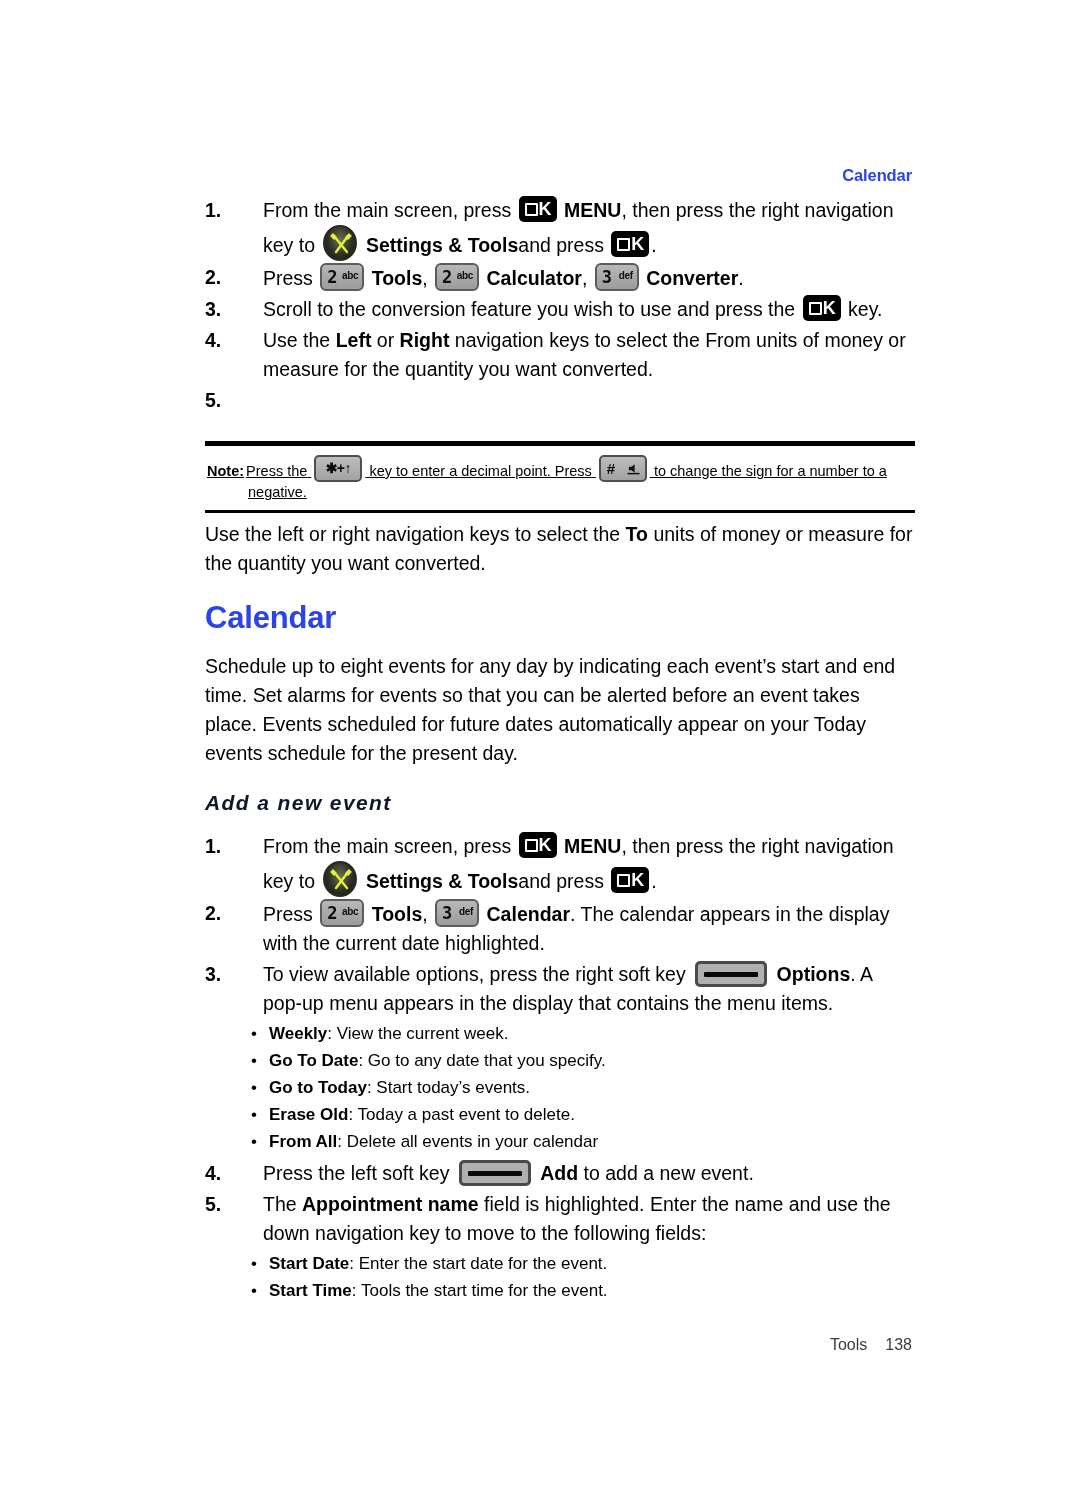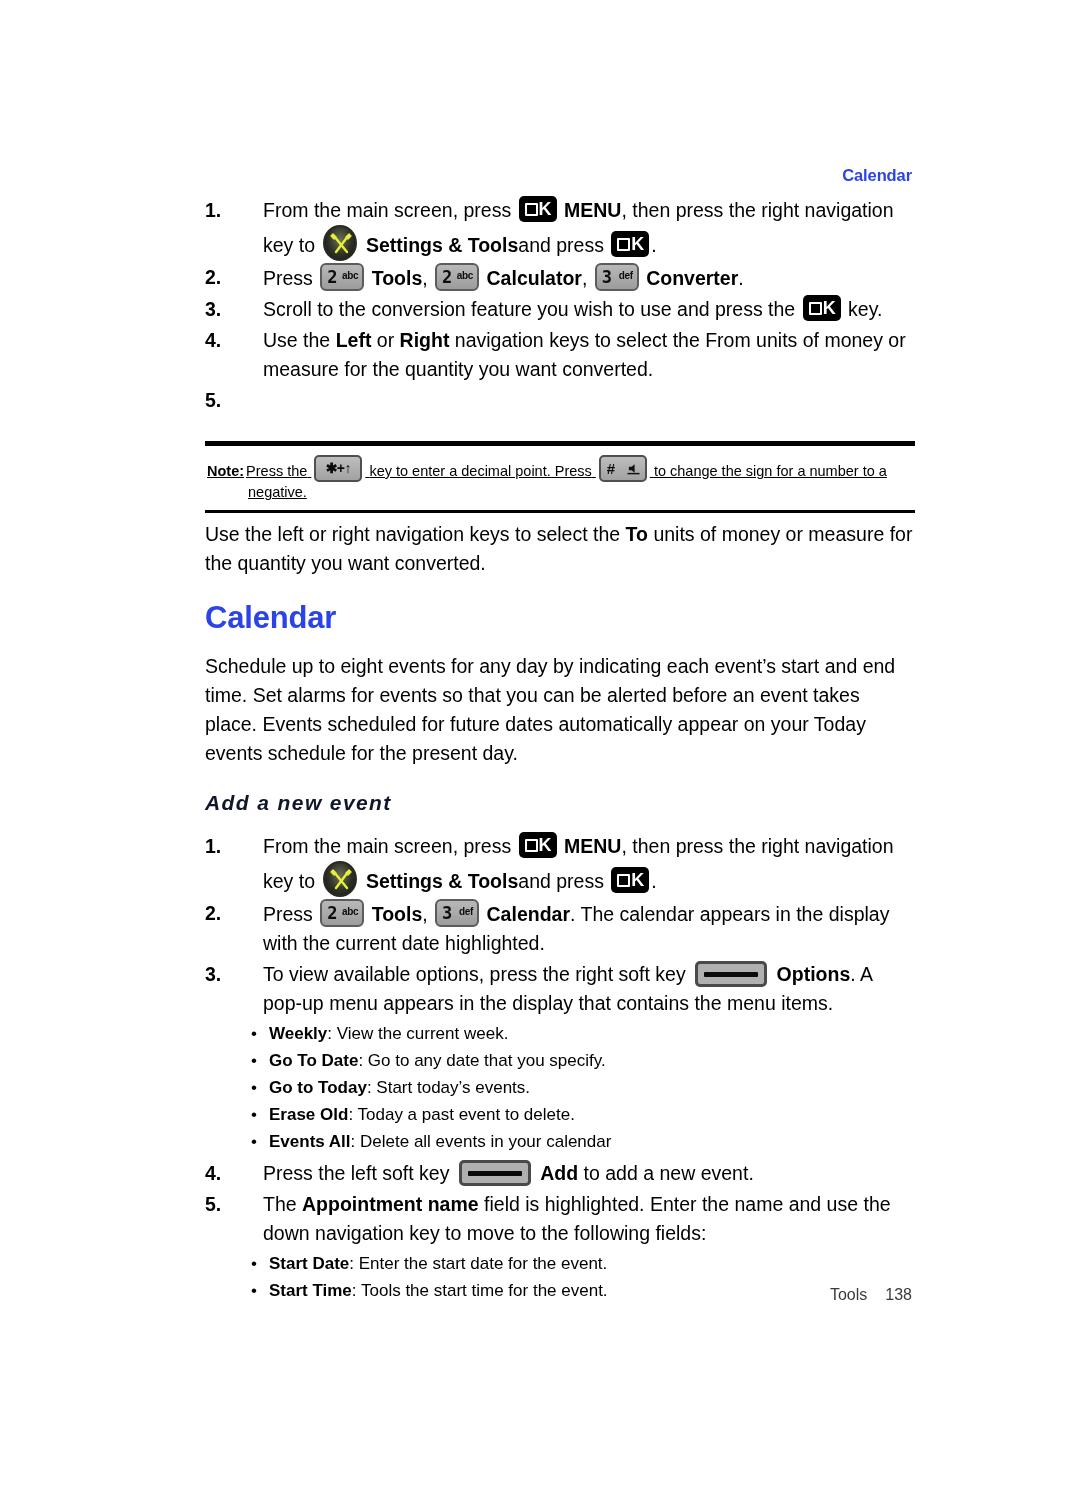--- a/index.html
+++ b/index.html
@@ -276,21 +276,21 @@
   }
 
   .sublist { margin-top: 1px; }
   .sublist > li { font-size: 17px; line-height: 28px; }
 
   
   .footer {
     position: absolute;
     left: 0;
     right: 168px;
-    top: 1286px;
+    top: 1336px;
     text-align: right;
     font-size: 16px;
     color: #3b3b3b;
   }
   .footer .f-label { margin-right: 18px; }
 
   .spacer-sm { height: 16px; }
   .spacer-md { height: 22px; }
 </style>
 </head>
@@ -425,21 +425,21 @@
         <b>Options</b><span>. A pop-up menu appears in the display that contains the menu items.</span>
       </li>
 
     </ol>
 
     <ul class="bullets" style="margin-left:42px;">
       <li><b>Weekly</b><span>: View the current week.</span></li>
       <li><b>Go To Date</b><span>: Go to any date that you specify.</span></li>
       <li><b>Go to Today</b><span>: Start today’s events.</span></li>
       <li><b>Erase Old</b><span>: Today a past event to delete.</span></li>
-      <li><b>Events All</b><span>: Delete all events in your calendar</span></li>
+      <li><b>From All</b><span>: Delete all events in your calendar</span></li>
     </ul>
 
     <ol class="steps" style="margin-top:4px;">
 
       <li>
         <span class="num">4.</span><span>Press the left soft key</span>
         <span class="softkey"><span class="bar"></span></span>
         <b>Add</b>
         <span>to add a new event.</span>
       </li>

